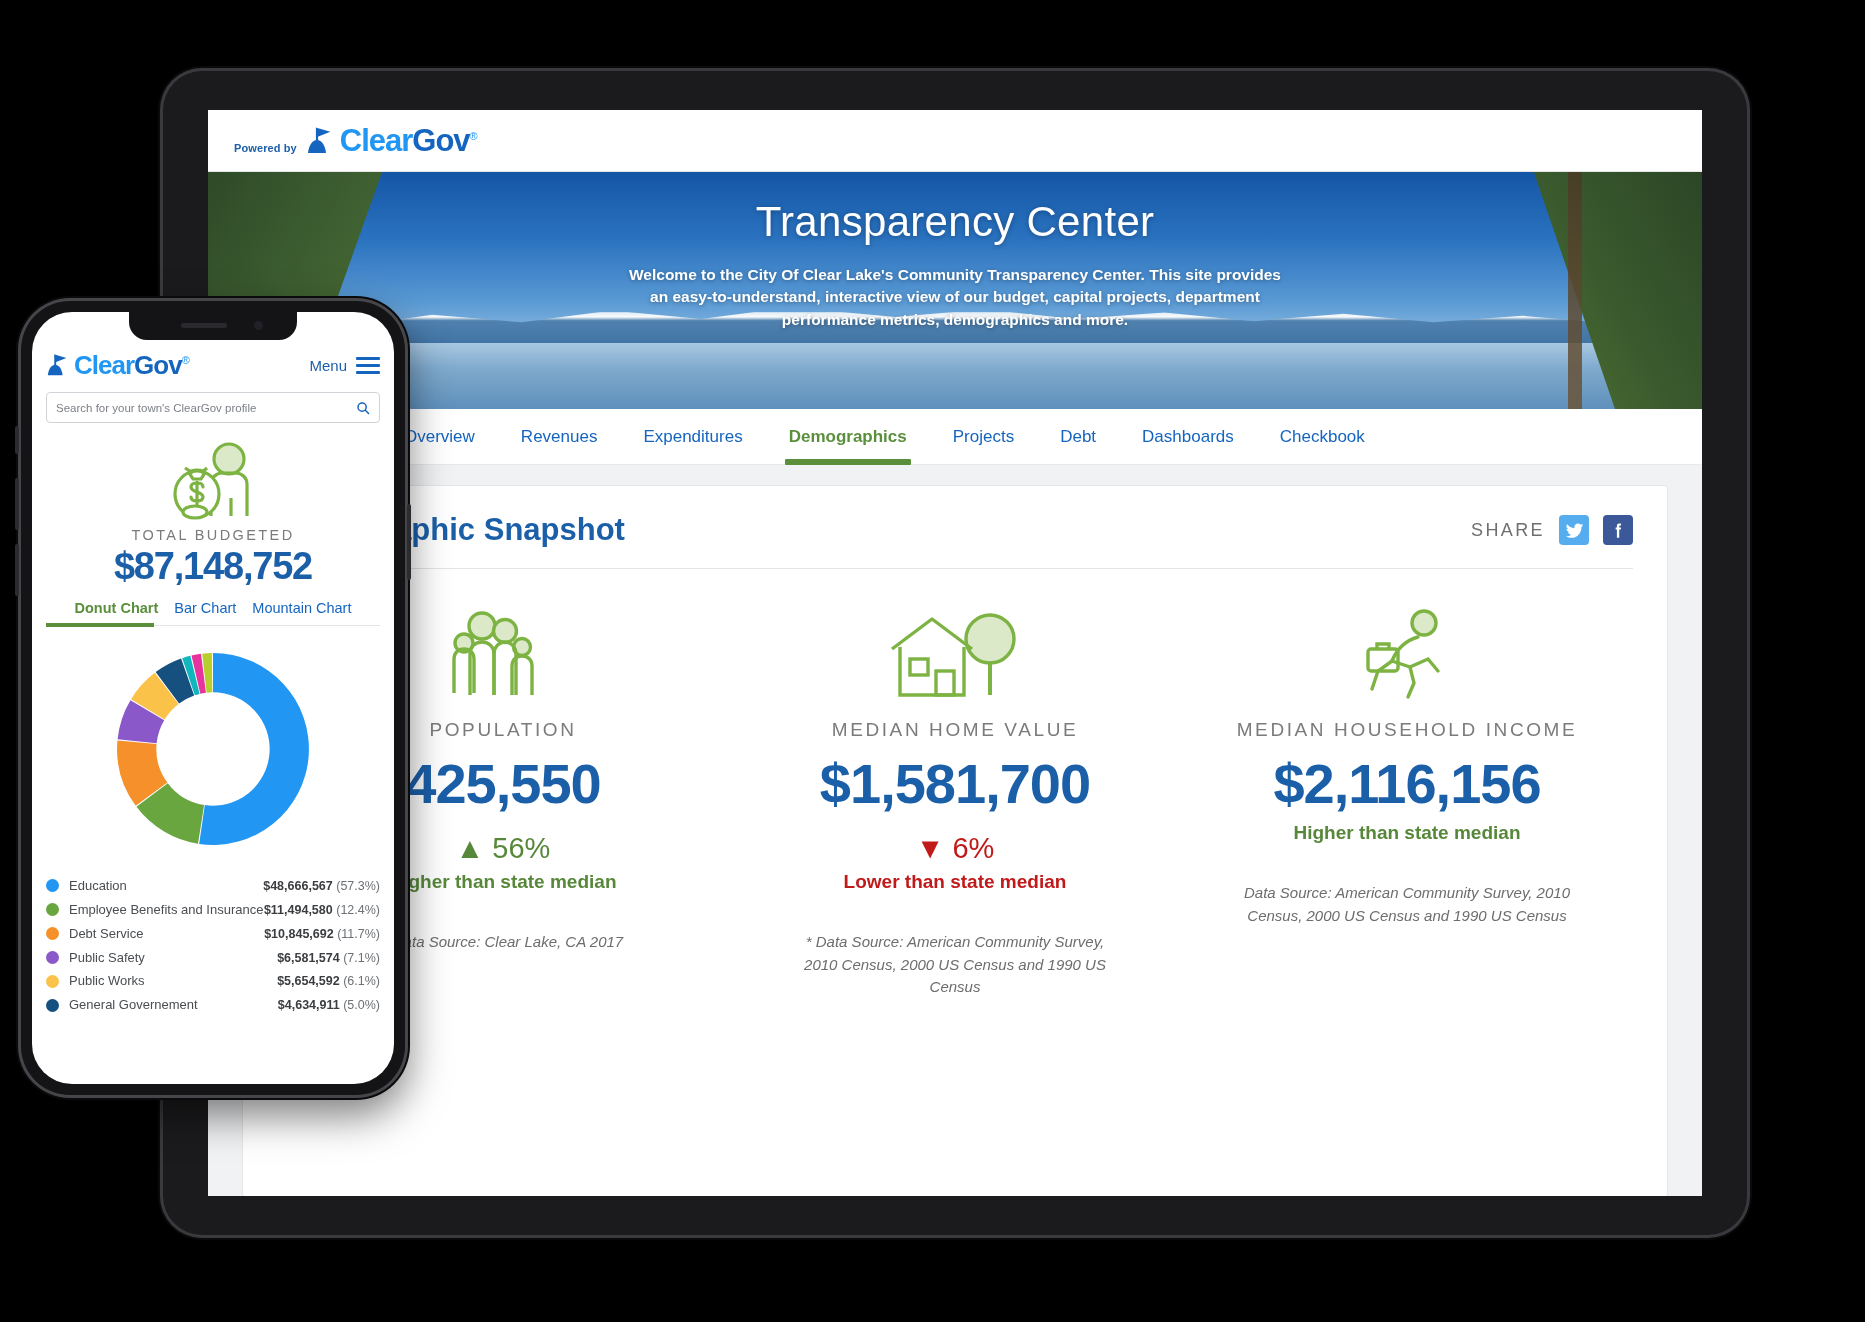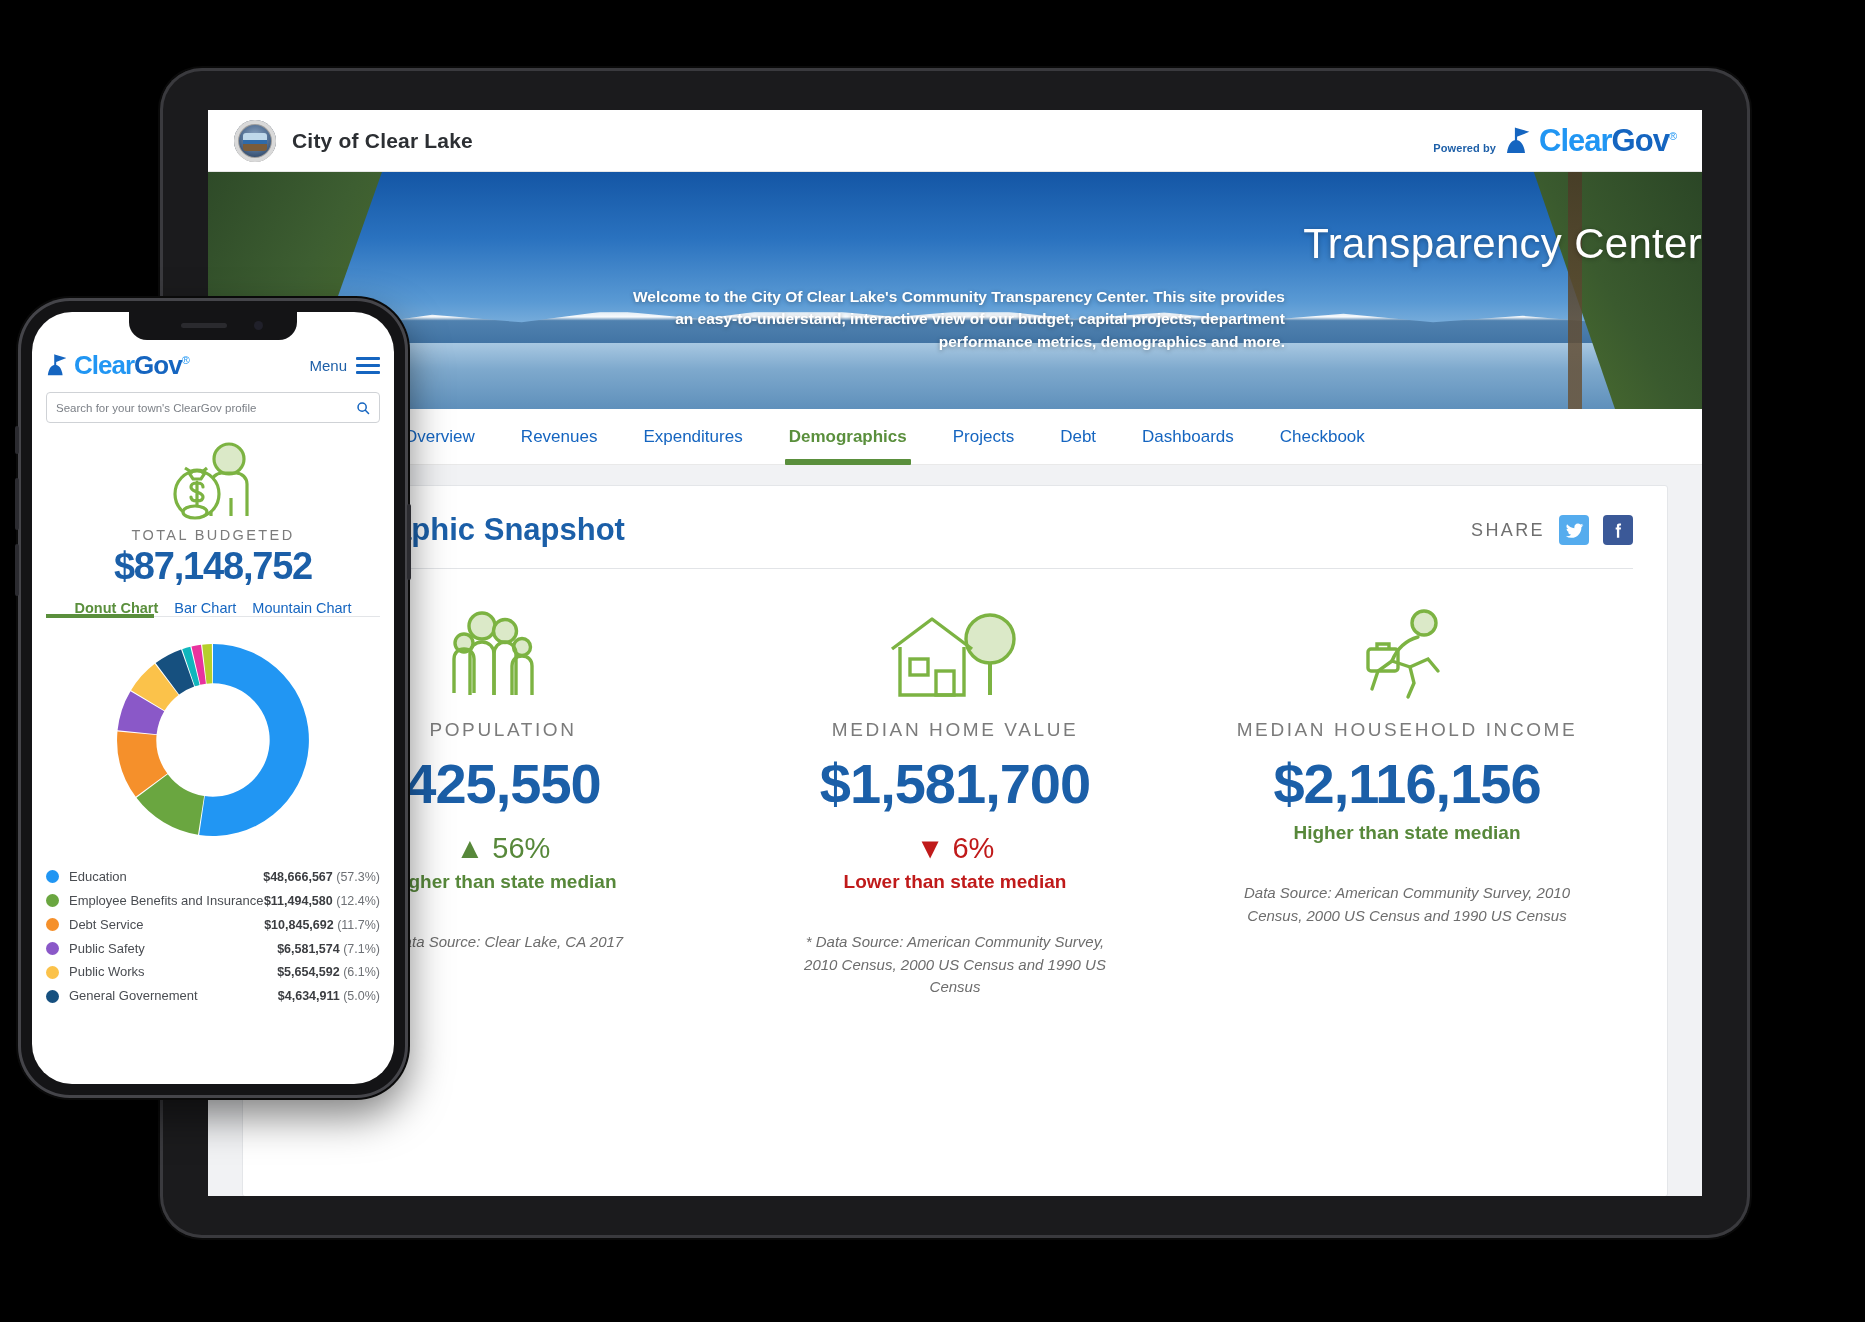--- a/index.html
+++ b/index.html
@@ -79,21 +79,21 @@
   .hero-trees-r {
     position:absolute; right:0; top:0; width: 290px; height:100%;
     background: linear-gradient(240deg, #2b4626 0%, #3a5a2e 38%, #47692f 58%, transparent 72%);
     clip-path: polygon(42% 0, 100% 0, 100% 100%, 70% 100%);
   }
   .hero-tree-trunk{
     position:absolute; right:120px; top:0; width:14px; height:100%;
     background: linear-gradient(#4a3a26,#6b553a);
     opacity:.85;
   }
-  .hero-copy { position:relative; z-index:3; text-align:right; padding-top: 48px; }
+  .hero-copy { position:relative; z-index:3; text-align:center; padding-top: 26px; }
   .hero-title {
     font-size: 42px; color:#ffffff; font-weight: normal; letter-spacing:.3px;
     text-shadow: 0 1px 5px rgba(0,0,0,.3);
   }
   .hero-sub {
     margin: 18px auto 0; max-width: 660px; color:#ffffff; font-size: 15.5px;
     font-weight: bold; line-height: 1.45; text-shadow: 0 1px 4px rgba(0,0,0,.35);
   }
 
   
@@ -178,21 +178,21 @@
     margin: 11px 14px 0; height: 31px; border:1px solid #cfd2d6; border-radius:4px;
     display:flex; align-items:center; padding: 0 9px; justify-content:space-between;gap:14px;
   }
   .ph-search span { font-size:11.5px; color:#7c8087; }
   .ph-body { padding: 16px 14px 0; }
   .budget-icon { height: 84px; display:flex; align-items:center; justify-content:center; }
   .budget-label { text-align:center; font-size:14.5px; color:#7b7b7b; letter-spacing:2.4px; margin-top:4px;}
   .budget-value { text-align:center; font-size:38px; font-weight:bold; color:#1b5fa8; letter-spacing:-1.2px; margin-top:2px;}
   .chart-tabs {
     display:flex; gap:16px; justify-content:center; margin-top: 12px;
-    border-bottom:1px solid #e3e5e8; position:relative;
+    border-bottom:1px solid #e3e5e8; padding-bottom: 9px; position:relative;
   }
   .ctab { font-size:14.5px; color:#1565c0; cursor:pointer; }
   .ctab.active { color:#5a8f3c; font-weight:bold; }
   .ctab.active::after{
     content:""; position:absolute; left:0; width: 108px; bottom:-2px; height:4px; background:#5a8f3c;
   }
   .donut-wrap { display:flex; justify-content:center; margin-top: 14px; }
   .legend { margin-top: 16px; }
   .lrow { display:flex; align-items:center; padding: 4px 0; }
   .ldot { width: 13px; height:13px; border-radius:50%; flex:0 0 13px; margin-right:10px; }
@@ -204,24 +204,20 @@
 </style>
 </head>
 <body>
 
 <div class="stage">
 
   <div class="tablet">
     <div class="tablet-inner">
 
       <div class="tb-bar">
-        <div class="tb-left">
-          <div class="city-seal"></div>
-          <div class="tb-title">City of Clear Lake</div>
-        </div>
         <div class="tb-right">
           <div class="powered">Powered by</div>
           <div class="cg-logo">
             <svg class="cg-mark" viewBox="0 0 30 28">
               <path d="M11 2 L11 14 M11 2 L21 5 L11 9 Z" stroke="#1565c0" stroke-width="2.2" fill="#1565c0"></path>
               <path d="M2 26 C3 17 7 13 11 13 C15 13 19 17 20 26 Z" fill="#1565c0"></path>
             </svg>
             <div class="cg-word"><span class="cg-clear">Clear</span><span class="cg-gov">Gov</span><span class="cg-reg">®</span></div>
           </div>
         </div>

